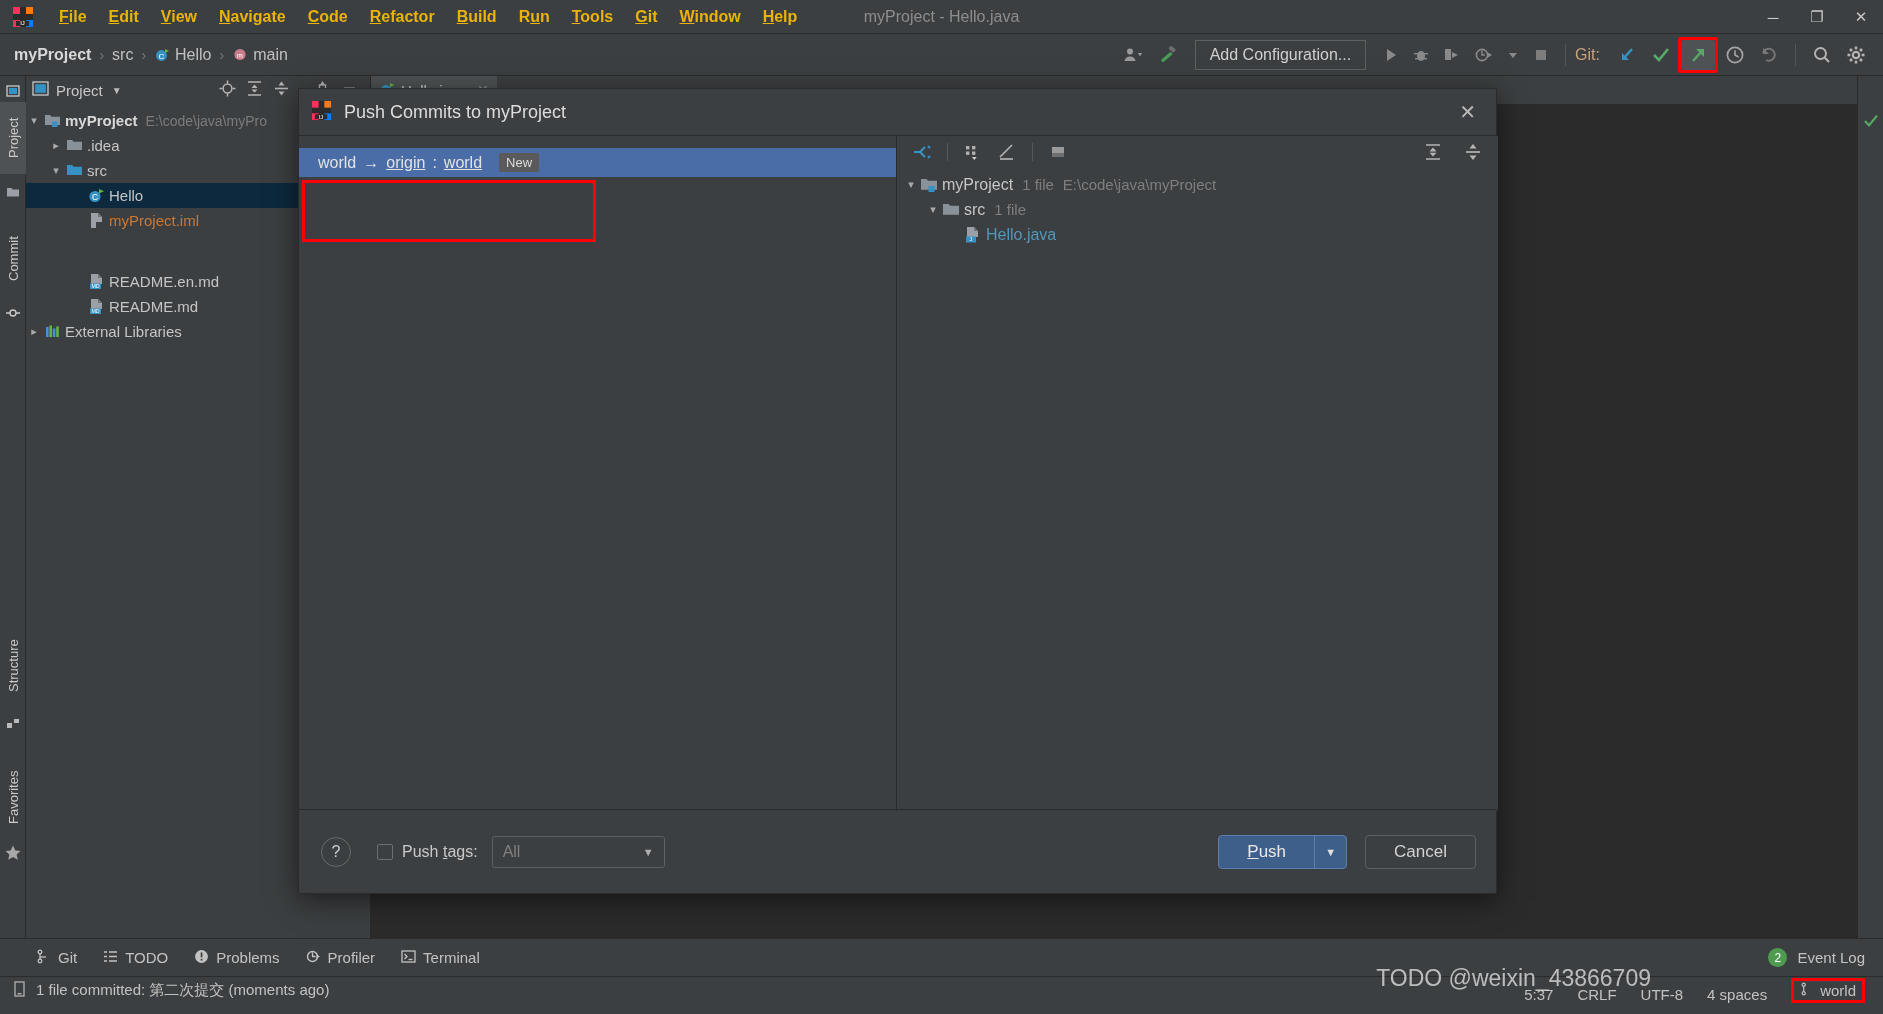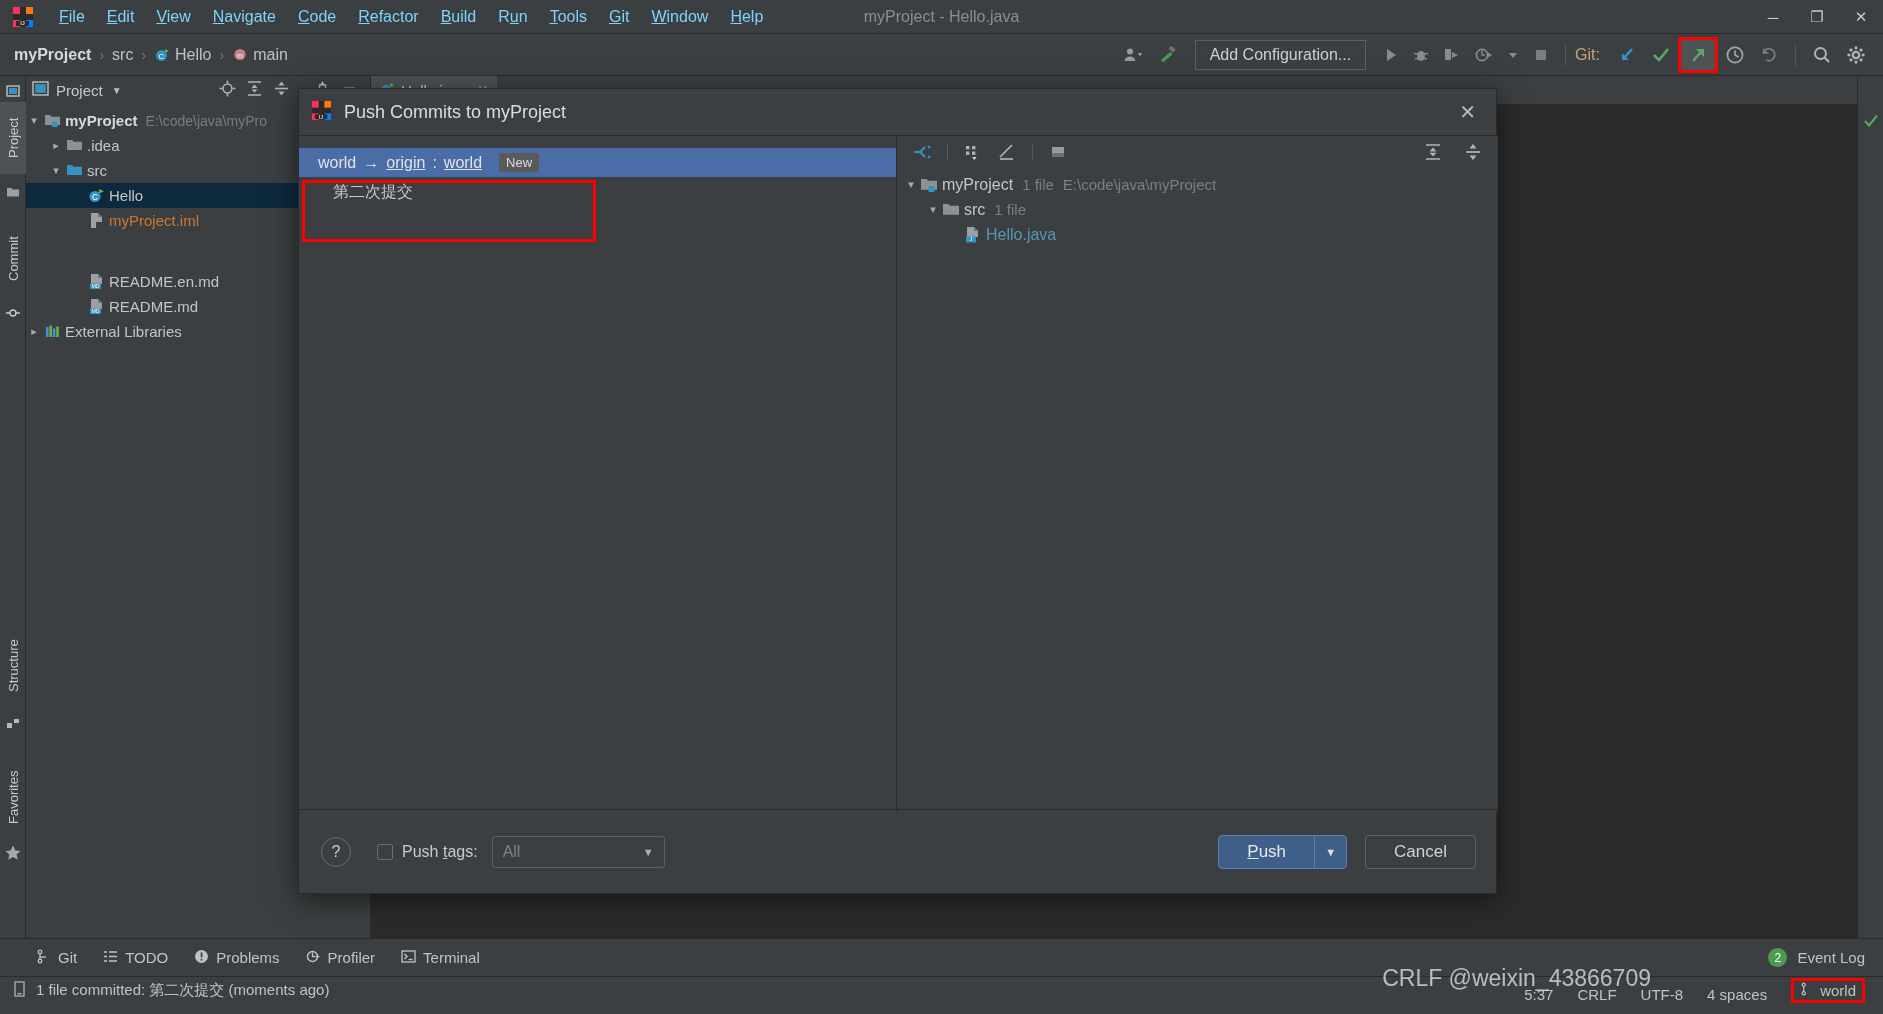--- a/index.html
+++ b/index.html
@@ -22,22 +22,22 @@
     position: absolute; top: 0; left: 0; width: 1883px; height: 34px;
     background: #3c3f41;
     display: flex; align-items: center;
     border-bottom: 1px solid #2b2b2b;
   }
   .ij-logo {
     width: 22px; height: 22px; margin-left: 12px; margin-right: 14px;
     position: relative; flex: none;
   }
   .menu-item {
-    font-size: 16px; color: #7dd3fc; padding: 2px 11px;
-    white-space: nowrap; cursor: default;
+    font-size: 16px; color: #eab308; padding: 2px 11px;
+    white-space: nowrap; cursor: default; font-weight: bold;
   }
   .menu-item u { text-decoration: underline; }
   .win-title {
     position: absolute; left: 50%; transform: translateX(-50%);
     font-size: 16px; color: #8d8d8d; white-space: nowrap;
   }
   .win-ctrls {
     position: absolute; right: 0; top: 0; height: 34px;
     display: flex; align-items: center;
   }
@@ -648,23 +648,20 @@
 
       <div class="commit-pane">
         <div style="height:12px;"></div>
         <div class="crow-target">
           <span>world</span>
           <span>→</span>
           <span style="text-decoration:underline;">origin</span>
           <span>:</span>
           <span style="text-decoration:underline;">world</span>
           <span class="badge-new">New</span>
-        </div>
-        <div class="crow-commit">
-          <span>第二次提交</span>
         </div>
         <div class="sel-outline"></div>
       </div>
 
       <div class="files-pane">
         <div class="files-toolbar">
           <div class="ftb-btn">
             <svg width="20" height="20" viewBox="0 0 20 20">
               <path d="M2 10 h8" stroke="#3592c4" stroke-width="2"></path>
               <path d="M13 5 L8 10 L13 15" stroke="#3592c4" stroke-width="2" fill="none"></path>
@@ -845,16 +842,16 @@
                 <circle cx="4" cy="3" r="1.7" fill="none" stroke="#c2c2c2" stroke-width="1.3"></circle>
                 <circle cx="4" cy="12" r="1.7" fill="none" stroke="#c2c2c2" stroke-width="1.3"></circle>
                 <path d="M4 4.8 v5.4" stroke="#c2c2c2" stroke-width="1.3"></path>
               </svg>
           </span>
           <span>world</span>
         </span>
       </span>
     </div>
 
-    <div class="watermark">CRLF @weixin_43866709</div>
+    <div class="watermark">TODO @weixin_43866709</div>
   </div>
 
 </div>
 
 </body></html>

